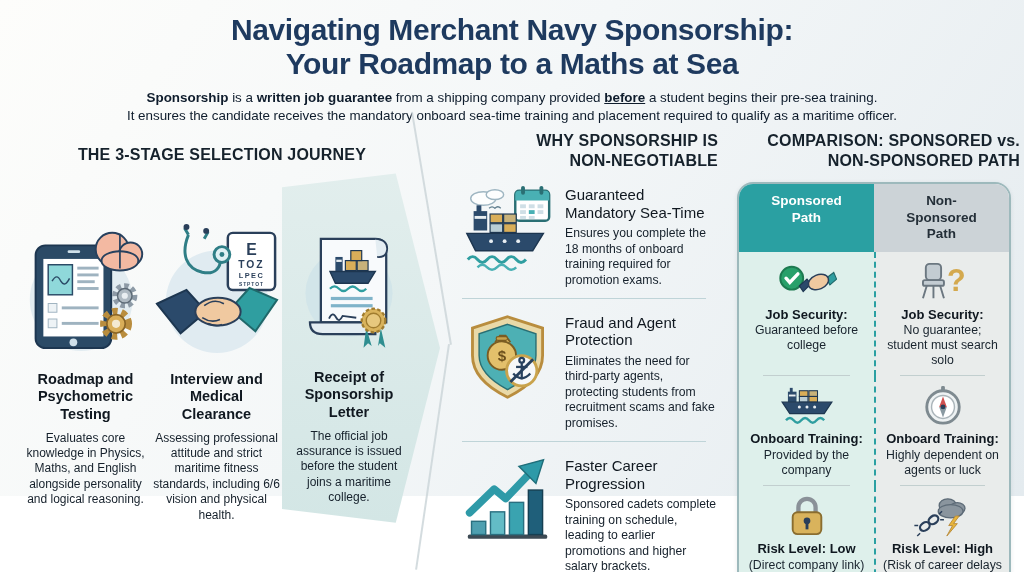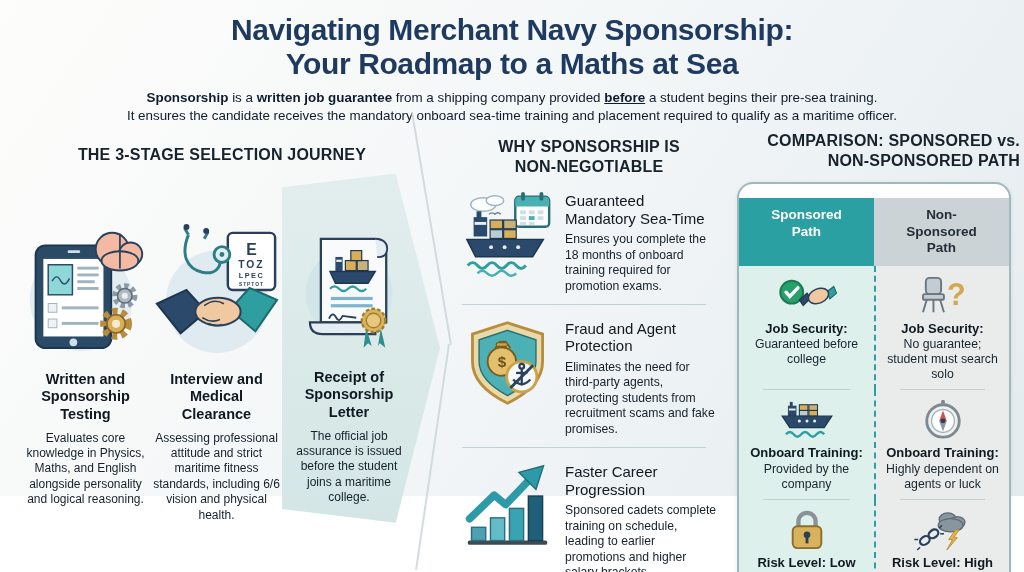--- a/index.html
+++ b/index.html
@@ -16,32 +16,32 @@
   .journey-heading{margin-top:16px;}
   .stages{display:flex;margin-top:8px;padding-left:16px;}
   .stage{display:flex;flex-direction:column;align-items:center;text-align:center;box-sizing:border-box;}
   .stage.plain{width:136px;padding-top:42px;}
   .stage.chevron{width:160px;padding:40px 32px 14px 8px;background:linear-gradient(180deg,#e2eeed,#d3e6e5);clip-path:polygon(0 4%,72% 0,100% 50%,72% 100%,0 96%);}
   .icon-wrap{height:146px;display:flex;align-items:center;justify-content:center;}
   .stage-title{font-size:14.5px;font-weight:700;line-height:1.18;margin-top:10px;color:#101820;max-width:112px;}
   .stage-desc{font-size:12px;line-height:1.28;margin-top:8px;color:#15202b;max-width:134px;}
   
   .benefits{padding:0 10px 0 20px;}
-  .benefits-heading{margin-top:8px;}
+  .benefits-heading{margin-top:2px;text-align:right;}
   .benefit{display:flex;align-items:flex-start;gap:9px;padding:13px 0 11px;position:relative;}
   .benefit:not(:last-child)::after{content:"";position:absolute;left:2px;right:12px;bottom:0;height:1px;background:#bfd4d8;}
   .benefit-icon{flex:0 0 96px;display:flex;justify-content:center;}
   .benefit-body{padding-top:2px;}
   .benefit-title{font-size:15px;font-weight:400;line-height:1.16;color:#101820;}
   .benefit-desc{font-size:12.2px;line-height:1.27;margin-top:5px;color:#15202b;}
   
   .comparison-heading{margin-top:2px;text-align:right;}
   .ctable{width:270px;margin:11px auto 0;border:2px solid #9db9bc;border-radius:16px;overflow:hidden;background:#fff;box-shadow:0 1px 4px rgba(30,60,70,.10);}
   .crow{display:grid;grid-template-columns:1fr 1fr;}
-  .chead{padding:9px 24px;text-align:center;font-weight:700;font-size:13.5px;line-height:1.22;margin-top:14px;}
+  .chead{padding:9px 24px;text-align:center;font-weight:700;font-size:13.5px;line-height:1.22;}
   .chead.sp{background:#2aa0a2;color:#ffffff;}
   .chead.ns{background:#ccd3d7;color:#242f38;}
   .ccell{padding:8px 6px 8px;text-align:center;position:relative;}
   .ccell.sp{background:#def0eb;}
   .ccell.ns{background:#e9eceb;border-left:2px dashed #2aa0a2;}
   .crow.body:not(:last-child) .ccell::after{content:"";position:absolute;bottom:0;left:18%;width:64%;height:1px;background:#c2cfcf;}
   .ccell-icon{height:44px;display:flex;align-items:center;justify-content:center;margin-bottom:3px;}
   .ccell-label{font-weight:700;font-size:13px;line-height:1.2;color:#101820;}
   .ccell-text{font-size:12.3px;line-height:1.22;margin-top:1px;color:#19242e;}
   
@@ -99,21 +99,21 @@
               </g>
               <path d="M100 14 v36" stroke="#27415e" stroke-width="1.8" fill="none"></path>
               <circle cx="105" cy="78" r="10" fill="none" stroke="#8d9aa6" stroke-width="6" stroke-dasharray="4.5 3.2"></circle>
               <circle cx="105" cy="78" r="7.5" fill="#aeb9c2" stroke="#5d6b77" stroke-width="1.5"></circle>
                 <circle cx="105" cy="78" r="3.2" fill="#e9eef2"></circle>
               <circle cx="96" cy="107" r="13" fill="none" stroke="#b98d3e" stroke-width="7" stroke-dasharray="5.5 4"></circle>
               <circle cx="96" cy="107" r="9.5" fill="#d9ae59" stroke="#8a6526" stroke-width="1.8"></circle>
                 <circle cx="96" cy="107" r="4.2" fill="#f4ead2"></circle>
             </svg>
           </div>
-          <div class="stage-title">Written and Sponsorship Testing</div>
+          <div class="stage-title">Roadmap and Psychometric Testing</div>
           <div class="stage-desc">Evaluates core knowledge in Physics, Maths, and English alongside personality and logical reasoning.</div>
         </div>
 
         <div class="stage plain">
           <div class="icon-wrap">
             <svg width="128" height="140" viewBox="0 0 130 140">
               <circle cx="65" cy="84" r="52" fill="#e0ebf1"></circle>
               <rect x="76" y="14" width="48" height="58" rx="5" fill="#ffffff" stroke="#2a3f5a" stroke-width="2.5"></rect>
               <text x="100" y="37" font-size="16" font-weight="bold" fill="#2a3f5a" text-anchor="middle">E</text>
               <text x="100" y="50" font-size="10.5" font-weight="bold" fill="#2a3f5a" text-anchor="middle" letter-spacing="2">TOZ</text>

